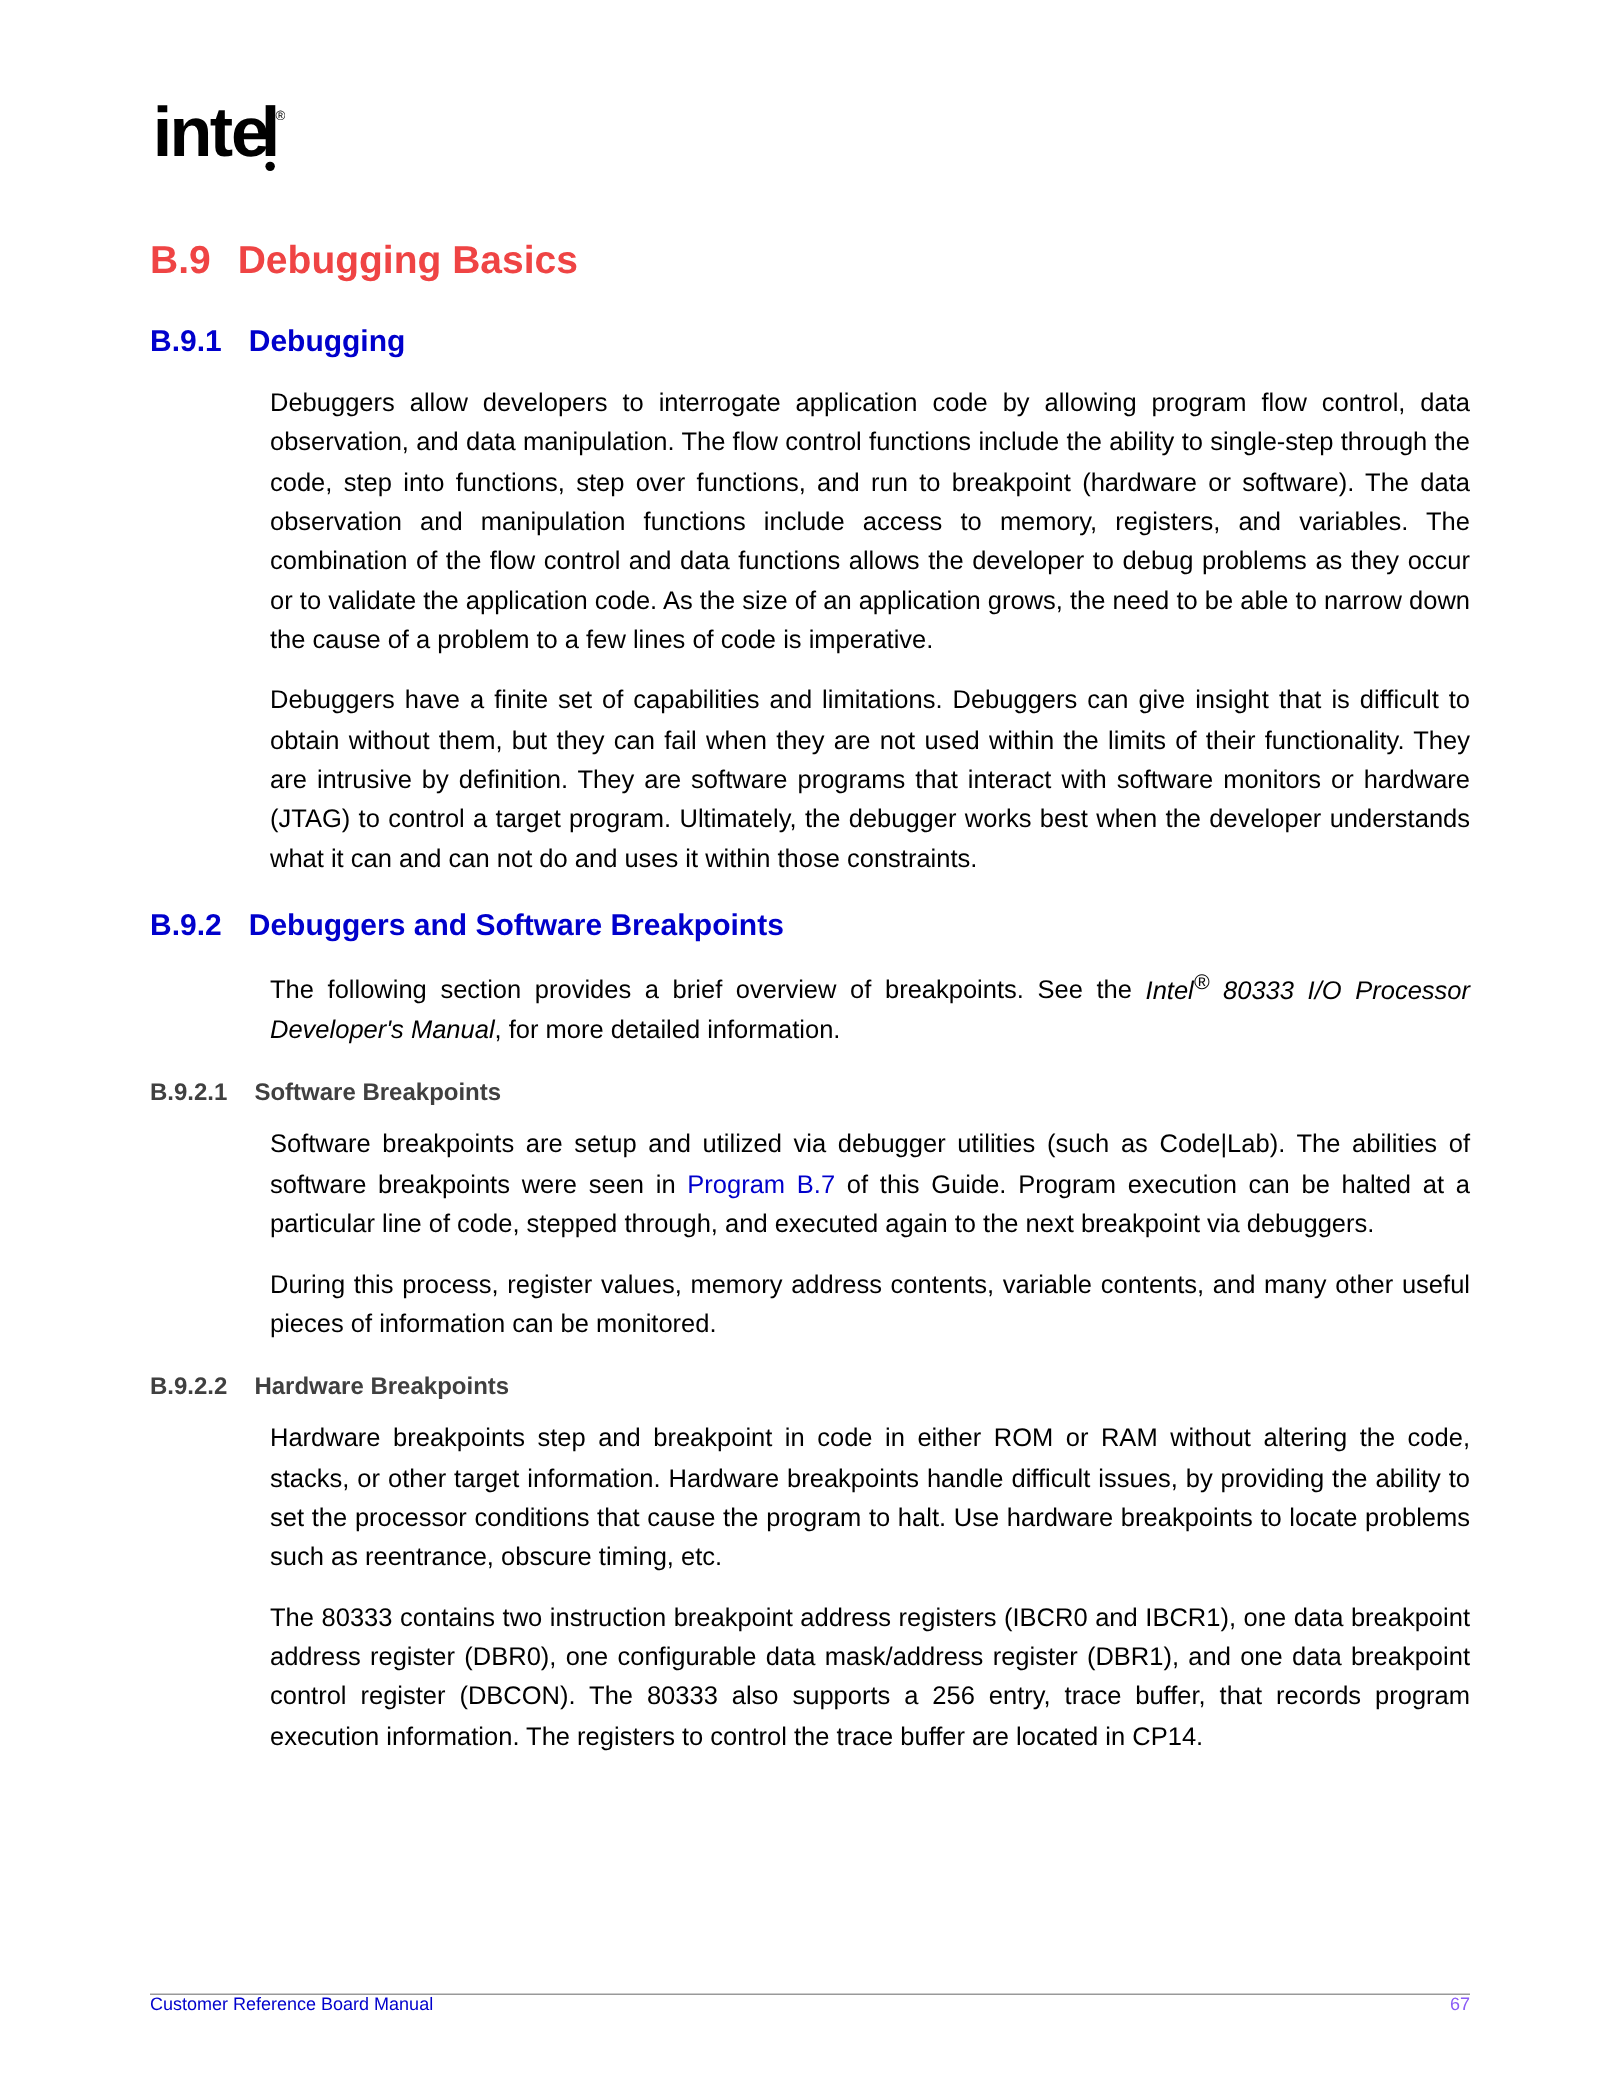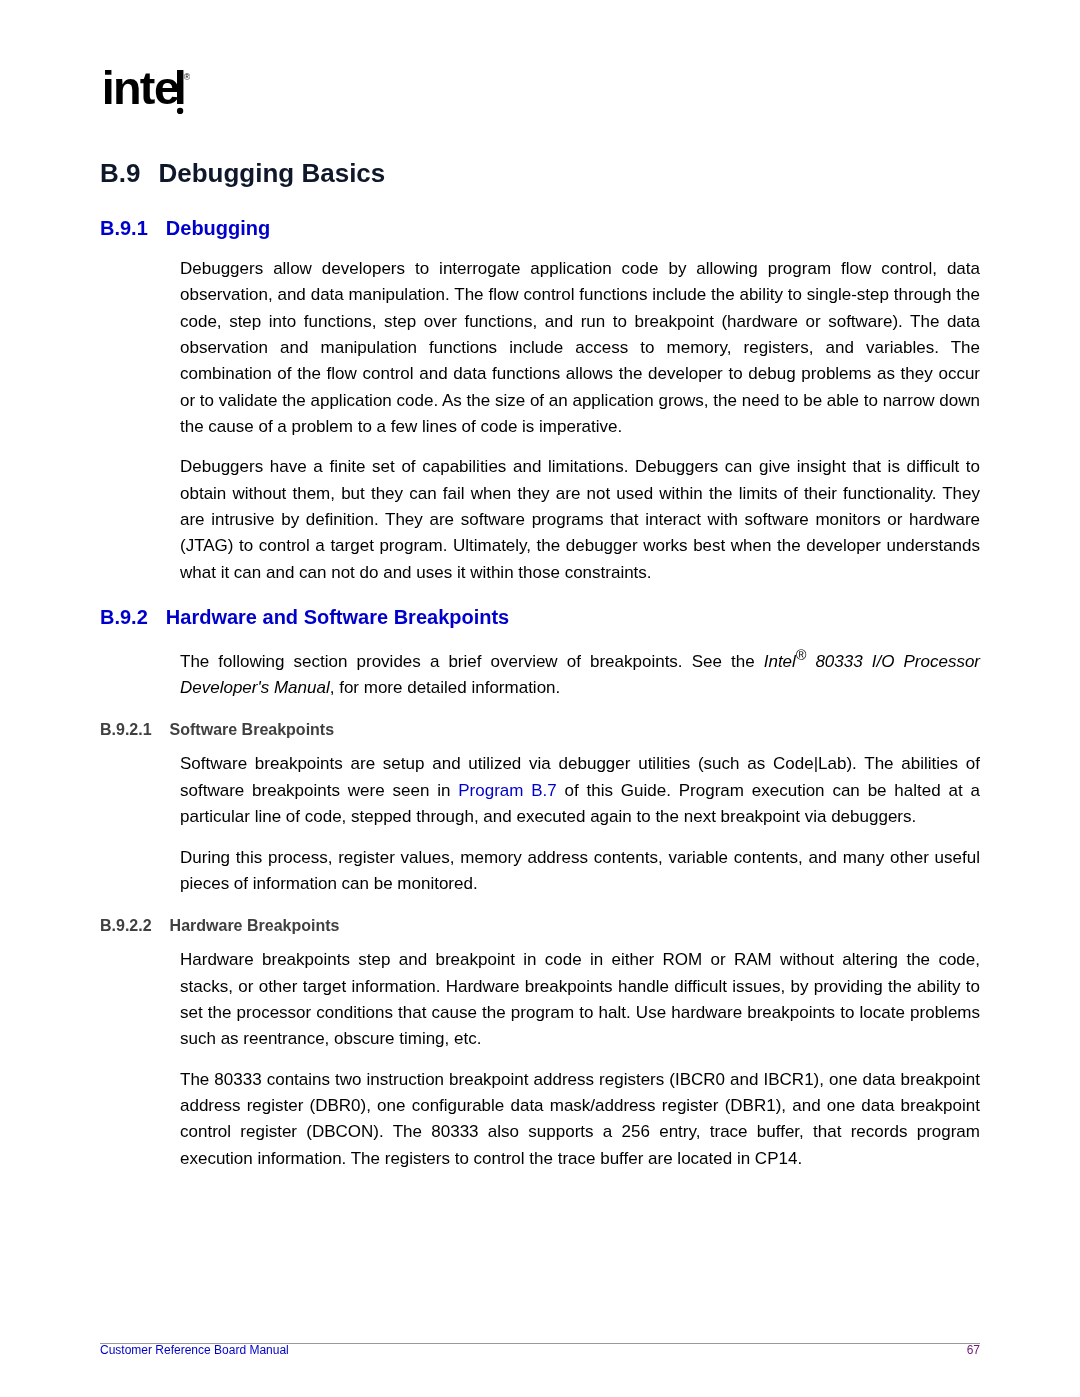--- a/index.html
+++ b/index.html
@@ -31,21 +31,21 @@
     }
 
     .intel-logo svg {
       width: 90px;
       height: 55px;
     }
 
     h1.chapter-title {
       font-size: 26px;
       font-weight: bold;
-      color: #0f172a;
+      color: #ef4444;
       margin-bottom: 28px;
       font-family: Arial, Helvetica, sans-serif;
     }
 
     h2.section-title {
       font-size: 20px;
       font-weight: bold;
       color: #0000cc;
       margin-bottom: 16px;
       font-family: Arial, Helvetica, sans-serif;
@@ -88,37 +88,37 @@
       color: #0000cc;
       text-decoration: none;
     }
 
     em {
       font-style: italic;
     }
 
     .footer {
       position: absolute;
-      bottom: 40px;
+      bottom: 54px;
       left: 100px;
       right: 100px;
       display: flex;
       justify-content: space-between;
       align-items: center;
       border-top: none;
     }
 
     .footer-left {
       font-size: 12px;
       color: #0000cc;
     }
 
     .footer-right {
       font-size: 12px;
-      color: #701a75;
+      color: #8b5cf6;
     }
 
     .divider-line {
       border: none;
       border-top: 1px solid #999;
       margin-bottom: 8px;
     }
   </style>
 </head>
 <body>
@@ -151,21 +151,21 @@
       <span class="section-number">B.9.1</span><span>Debugging</span>
     </h2>
     <div class="content-block">
       <p>Debuggers allow developers to interrogate application code by allowing program flow control, data observation, and data manipulation. The flow control functions include the ability to single-step through the code, step into functions, step over functions, and run to breakpoint (hardware or software). The data observation and manipulation functions include access to memory, registers, and variables. The combination of the flow control and data functions allows the developer to debug problems as they occur or to validate the application code. As the size of an application grows, the need to be able to narrow down the cause of a problem to a few lines of code is imperative.</p>
       <p>Debuggers have a finite set of capabilities and limitations. Debuggers can give insight that is difficult to obtain without them, but they can fail when they are not used within the limits of their functionality. They are intrusive by definition. They are software programs that interact with software monitors or hardware (JTAG) to control a target program. Ultimately, the debugger works best when the developer understands what it can and can not do and uses it within those constraints.</p>
     </div>
   </div>
 
   <div class="section-container">
     <h2 class="section-title">
-      <span class="section-number">B.9.2</span><span>Hardware and Software Breakpoints</span>
+      <span class="section-number">B.9.2</span><span>Debuggers and Software Breakpoints</span>
     </h2>
     <div class="content-block">
       <p>The following section provides a brief overview of breakpoints. See the <em>Intel<sup>®</sup> 80333 I/O Processor Developer's Manual</em>, for more detailed information.</p>
     </div>
 
     <div class="subsection-container">
       <h3 class="subsection-title">
         <span class="section-number">B.9.2.1</span><span>Software Breakpoints</span>
       </h3>
       <div class="content-block">

